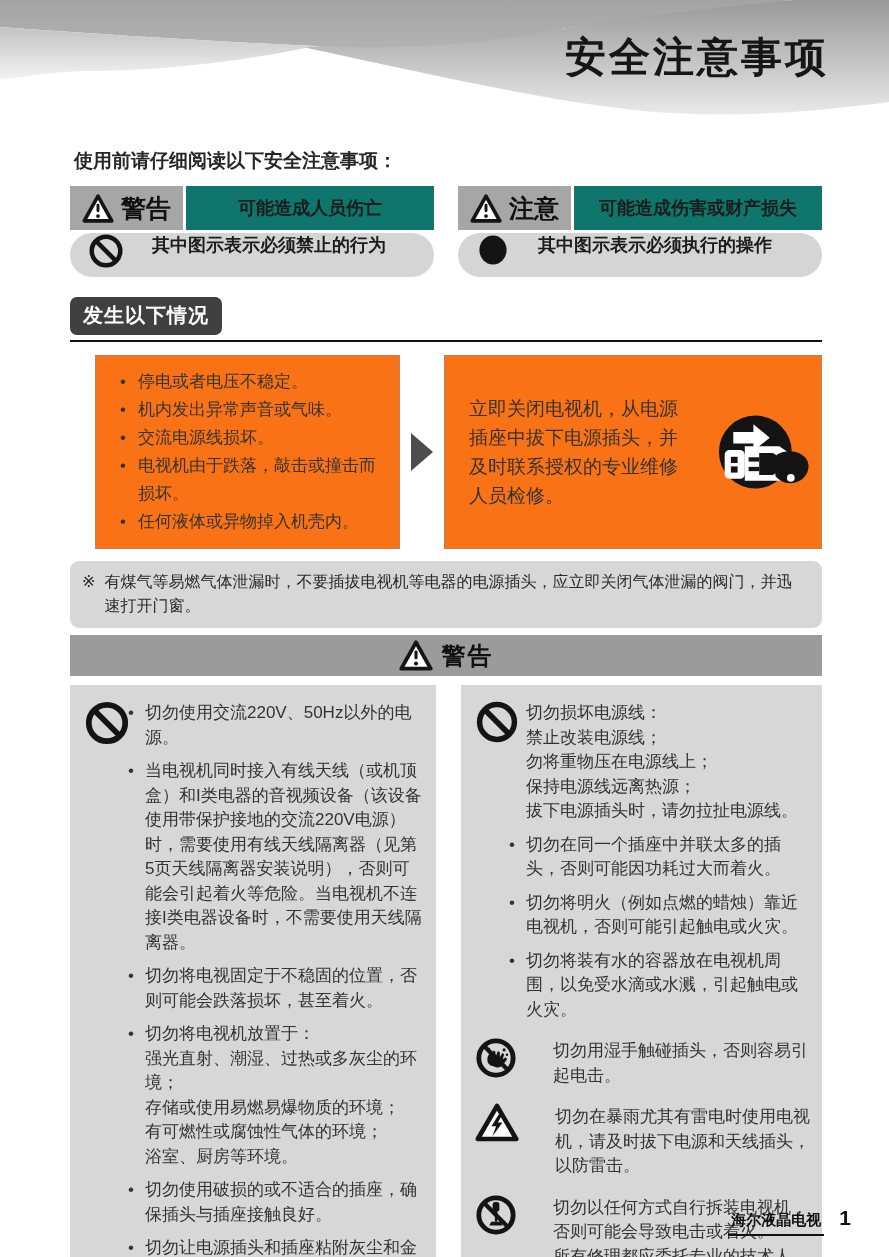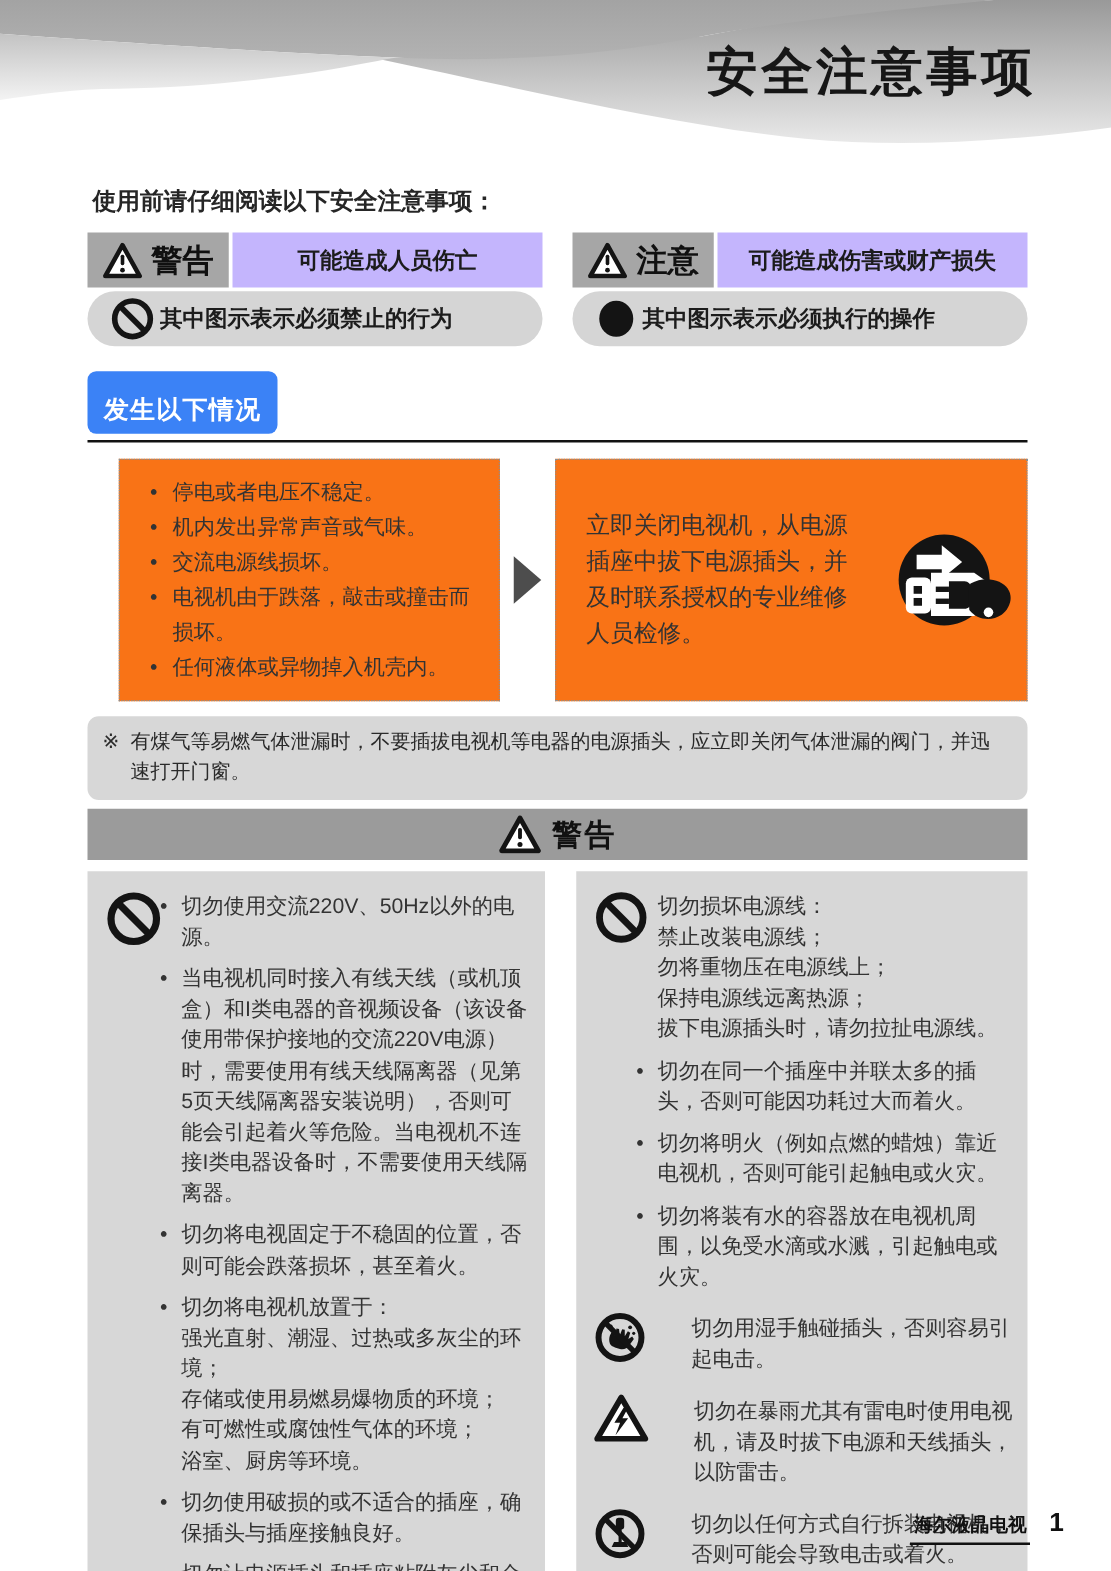--- a/index.html
+++ b/index.html
@@ -21,32 +21,32 @@
   
   .legend-row{display:flex;gap:24px;}
   .legend{flex:1;}
   .legend-top{display:flex;height:44px;margin-bottom:3px;}
   .legend-tag{
     width:113px;margin-right:3px;background:#a6a6a6;
     display:flex;align-items:center;justify-content:center;gap:7px;
     font-size:25px;font-weight:bold;color:#101010;
   }
   .legend-meaning{
-    flex:1;background:#c4b5fd;display:flex;align-items:center;justify-content:center;
+    flex:1;background:#0f766e;display:flex;align-items:center;justify-content:center;
     font-size:18px;font-weight:bold;color:#1c1c1c;
   }
   .legend-bottom{
-    height:44px;background:#d5d5d5;display:flex;align-items:center;
-    padding-left:18px;gap:4px;font-size:18px;font-weight:bold;color:#1c1c1c;border-radius:22px;
+    height:44px;background:#d5d5d5;display:flex;align-items:flex-start;
+    padding-left:18px;gap:28px;font-size:18px;font-weight:bold;color:#1c1c1c;border-radius:22px;
   }
   
   .section-badge{
-    display:inline-block;background:#3b82f6;color:#ffffff;
+    display:inline-block;background:#404040;color:#ffffff;
     font-size:20px;font-weight:bold;letter-spacing:1px;
-    padding:17px 13px 6px;border-radius:7px;margin:20px 0 0 0;
+    padding:5px 13px 6px;border-radius:7px;margin:20px 0 0 0;
   }
   .rule{border:none;border-top:2.5px solid #111;margin:5px 0 0 0;}
   
   .situation-row{display:flex;align-items:stretch;margin:13px 0 0 25px;}
   .dashed-box{border:1.5px dotted #8f8f8f;background:#f97316;}
   .conditions-box{width:312px;padding:12px 8px 12px 12px;}
   .conditions-list{list-style:none;margin:0;padding:0;font-size:17px;line-height:28px;color:#333;font-weight:500;}
   .conditions-list li{display:flex;}
   .conditions-list li::before{content:"•";width:30px;text-align:center;flex:0 0 30px;}
   .arrow-wrap{display:flex;align-items:center;margin:0 11px;}

